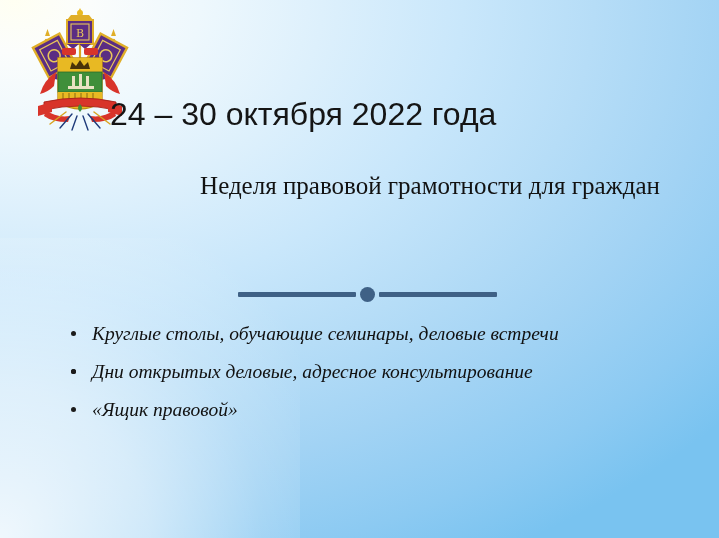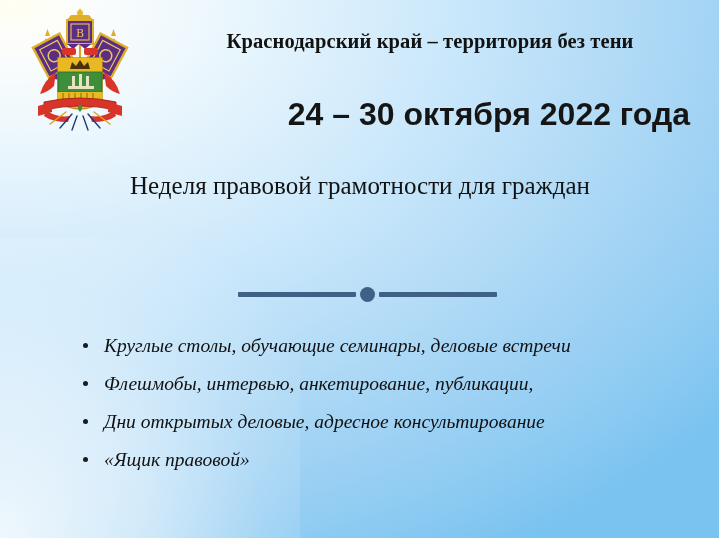--- a/index.html
+++ b/index.html
@@ -72,41 +72,41 @@
     color: #121212;
     white-space: nowrap;
   }
 
   
   .date-line {
     position: absolute;
     left: 110px;
     top: 96px;
     width: 580px;
-    text-align: right;
+    text-align: left;
     font-family: "Liberation Sans", "DejaVu Sans", sans-serif;
     font-size: 32px;
-    font-weight: 700;
+    font-weight: 400;
     color: #151515;
     white-space: nowrap;
   }
 
   
   .subtitle {
     position: absolute;
     left: 60px;
     top: 168px;
     width: 600px;
     text-align: center;
     font-family: "Liberation Serif", "DejaVu Serif", serif;
     font-size: 25px;
     line-height: 36px;
     color: #121212;
   }
-  .subtitle .sline { display: block; white-space: nowrap; }
+  .subtitle .sline { display: block; white-space: nowrap; text-align: right; }
 
   
   .divider {
     position: absolute;
     left: 231px;
     top: 285px;
     width: 272px;
     height: 18px;
     display: flex;
     align-items: center;
@@ -127,21 +127,21 @@
     margin: 0 4px;
     flex: 0 0 auto;
   }
 
   
   .bullet-list {
     position: absolute;
     left: 60px;
     top: 316px;
     width: 640px;
-    margin: 16px;
+    margin: 4px;
     padding: 0;
     list-style: none;
   }
   .bullet-item {
     position: relative;
     padding-left: 28px;
     margin-bottom: 11px;
     font-family: "Liberation Serif", "DejaVu Serif", serif;
     font-style: italic;
     font-size: 19.5px;
@@ -250,21 +250,20 @@
         <line x1="57" y1="110" x2="62" y2="124"></line>
         <line x1="62" y1="108" x2="74" y2="122"></line>
       </g>
       <g stroke="#d9a41f" stroke-width="1.4" stroke-linecap="round">
         <line x1="40" y1="106" x2="24" y2="118"></line>
         <line x1="68" y1="106" x2="84" y2="118"></line>
       </g>
     </svg>
   </div>
 
-  <div class="header-title">Краснодарский край – территория без тени</div>
 
   <div class="date-line">24 – 30 октября 2022 года</div>
 
   <div class="subtitle">
     <span class="sline">Неделя правовой грамотности для граждан</span>
   </div>
 
   <div class="divider">
     <span class="bar bar-left"></span>
     <span class="dot"></span>
@@ -274,21 +273,20 @@
   <ul class="bullet-list">
     <li class="bullet-item">
       <span class="marker"></span>
       <span class="btext">
         <span class="wrapline">Круглые столы, обучающие семинары, деловые встречи</span>
       </span>
     </li>
     <li class="bullet-item">
       <span class="marker"></span>
       <span class="btext">
-        <span class="wrapline">Флешмобы, интервью, анкетирование, публикации,</span>
       </span>
     </li>
     <li class="bullet-item">
       <span class="marker"></span>
       <span class="btext">
         <span class="wrapline">Дни открытых деловые, адресное консультирование</span>
       </span>
     </li>
     <li class="bullet-item">
       <span class="marker"></span>

